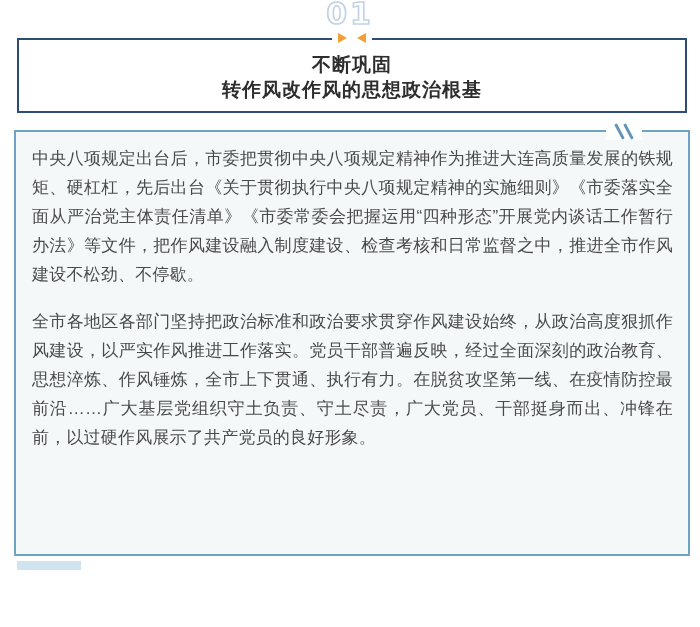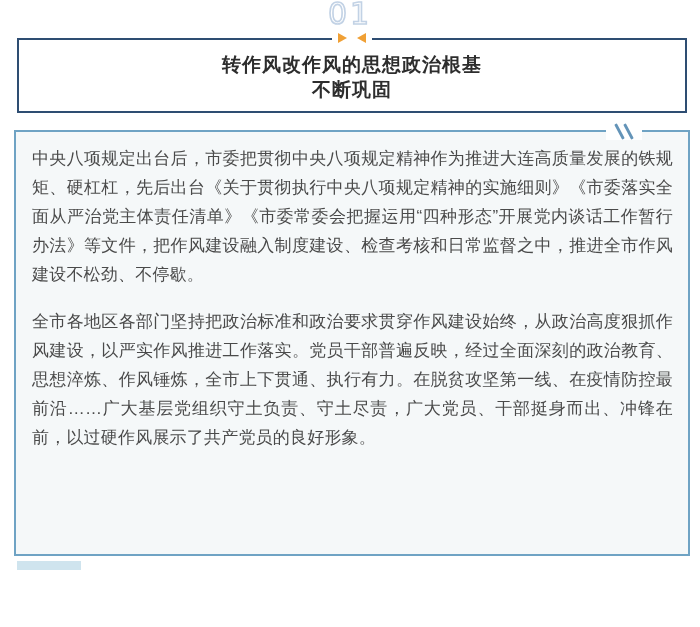--- a/index.html
+++ b/index.html
@@ -9,21 +9,21 @@
     font-family: "Liberation Sans", "DejaVu Sans", sans-serif;
     overflow: hidden;
     position: relative;
   }
   
   .section-number {
     text-align: center;
     height: 27px;
     font-size: 30px;
     line-height: 27px;
-    font-weight: normal;
+    font-weight: bold;
     letter-spacing: 3px;
     color: #ffffff;
     -webkit-text-stroke: 1.6px #c2d2e5;
     font-family: "DejaVu Sans", sans-serif;
   }
   .title-box {
     position: relative;
     margin: 11px 13px 0 17px;
     height: 75px;
     border: 2px solid #2e4d72;
@@ -113,22 +113,22 @@
 
 <div>
 
   <div class="section-number">01</div>
 
   <div class="title-box">
     <div class="label-wrap">
       <span class="tri tri-right"></span>
       <span class="tri tri-left"></span>
     </div>
+    <div class="title-line">不断巩固</div>
     <div class="title-line">转作风改作风的思想政治根基</div>
-    <div class="title-line">不断巩固</div>
   </div>
 
   <div class="body-box">
     <div class="slashes">
       <span class="slash"></span>
       <span class="slash"></span>
     </div>
     <p>中央八项规定出台后，市委把贯彻中央八项规定精神作为推进大连高质量发展的铁规矩、硬杠杠，先后出台《关于贯彻执行中央八项规定精神的实施细则》《市委落实全面从严治党主体责任清单》《市委常委会把握运用“四种形态”开展党内谈话工作暂行办法》等文件，把作风建设融入制度建设、检查考核和日常监督之中，推进全市作风建设不松劲、不停歇。</p>
     <p>全市各地区各部门坚持把政治标准和政治要求贯穿作风建设始终，从政治高度狠抓作风建设，以严实作风推进工作落实。党员干部普遍反映，经过全面深刻的政治教育、思想淬炼、作风锤炼，全市上下贯通、执行有力。在脱贫攻坚第一线、在疫情防控最前沿……广大基层党组织守土负责、守土尽责，广大党员、干部挺身而出、冲锋在前，以过硬作风展示了共产党员的良好形象。</p>
   </div>

